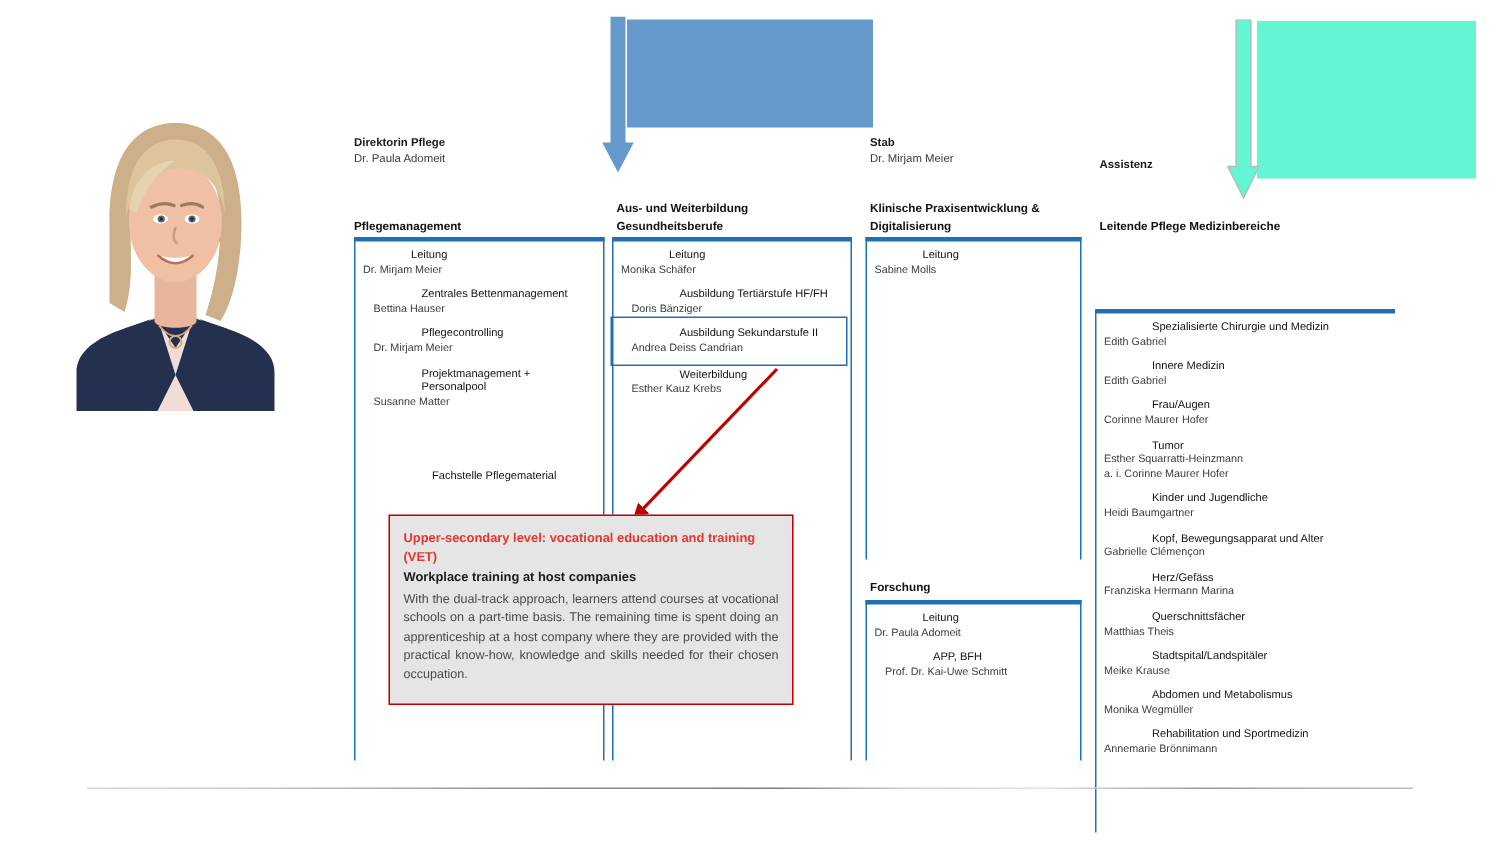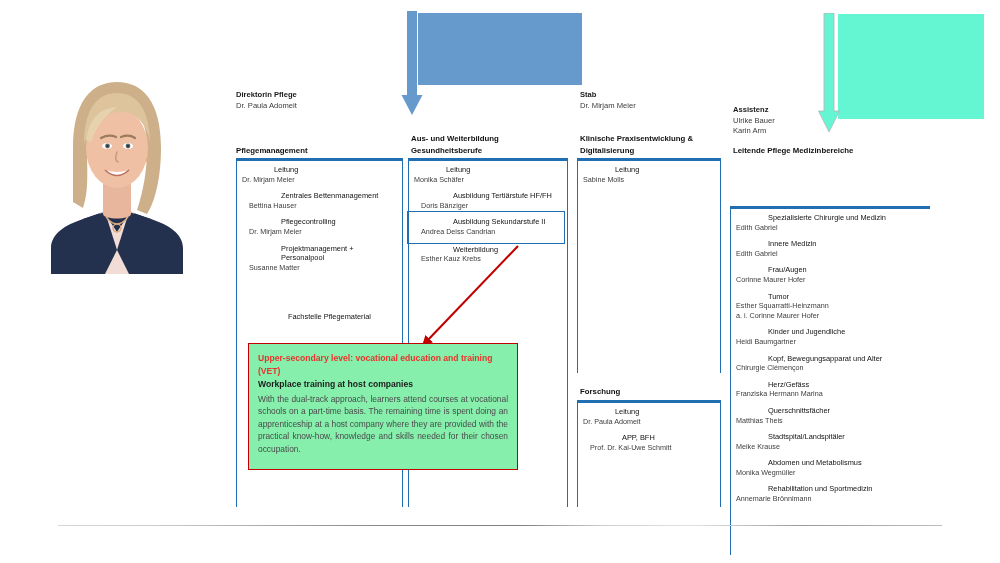--- a/index.html
+++ b/index.html
@@ -133,27 +133,27 @@
     width: 158px;
     height: 33px;
     border: 1.8px solid #1f6fb2;
     box-sizing: border-box;
     background: transparent;
   }
 
   
   .callout {
     position: absolute;
-    left: 248px;
+    left: 259px;
     top: 343px;
     width: 270px;
     height: 127px;
     border: 1.4px solid #c00000;
     box-sizing: border-box;
-    background: #86efac;
+    background: #e5e5e5;
     padding: 8px 9px 6px 9px;
   }
   .callout .c-title {
     color: #e8352b;
     font-weight: 700;
     font-size: 8.6px;
     line-height: 12.5px;
     margin-bottom: 1px;
   }
   .callout .c-sub {
@@ -320,22 +320,20 @@
     </div>
     <div class="entry indent">
       <div class="role">APP, BFH</div>
       <div class="person">Prof. Dr. Kai-Uwe Schmitt</div>
     </div>
   </div>
 
   <div class="col" style="left:733px; top:105px; width:160px;">
     <div class="col-top-label">
       <div class="t">Assistenz</div>
-      <div class="n" style="white-space:pre-line;">Ulrike Bauer
-Karin Arm</div>
     </div>
   </div>
   <div class="col col-head" style="left:733px; top:145px; width:190px;">Leitende Pflege Medizinbereiche</div>
   <div class="col panel open-right" style="left:730px; top:158px; width:200px; height:349px;margin-top:48px;">
     <div class="entry">
       <div class="role">Spezialisierte Chirurgie und Medizin</div>
       <div class="person">Edith Gabriel</div>
     </div>
     <div class="entry">
       <div class="role">Innere Medizin</div>
@@ -349,21 +347,21 @@
       <div class="role">Tumor</div>
       <div class="person" style="white-space:pre-line;">Esther Squarratti-Heinzmann
 a. i. Corinne Maurer Hofer</div>
     </div>
     <div class="entry">
       <div class="role">Kinder und Jugendliche</div>
       <div class="person">Heidi Baumgartner</div>
     </div>
     <div class="entry">
       <div class="role">Kopf, Bewegungsapparat und Alter</div>
-      <div class="person">Chirurgie Clémençon</div>
+      <div class="person">Gabrielle Clémençon</div>
     </div>
     <div class="entry">
       <div class="role">Herz/Gefäss</div>
       <div class="person">Franziska Hermann Marina</div>
     </div>
     <div class="entry">
       <div class="role">Querschnittsfächer</div>
       <div class="person">Matthias Theis</div>
     </div>
     <div class="entry">

